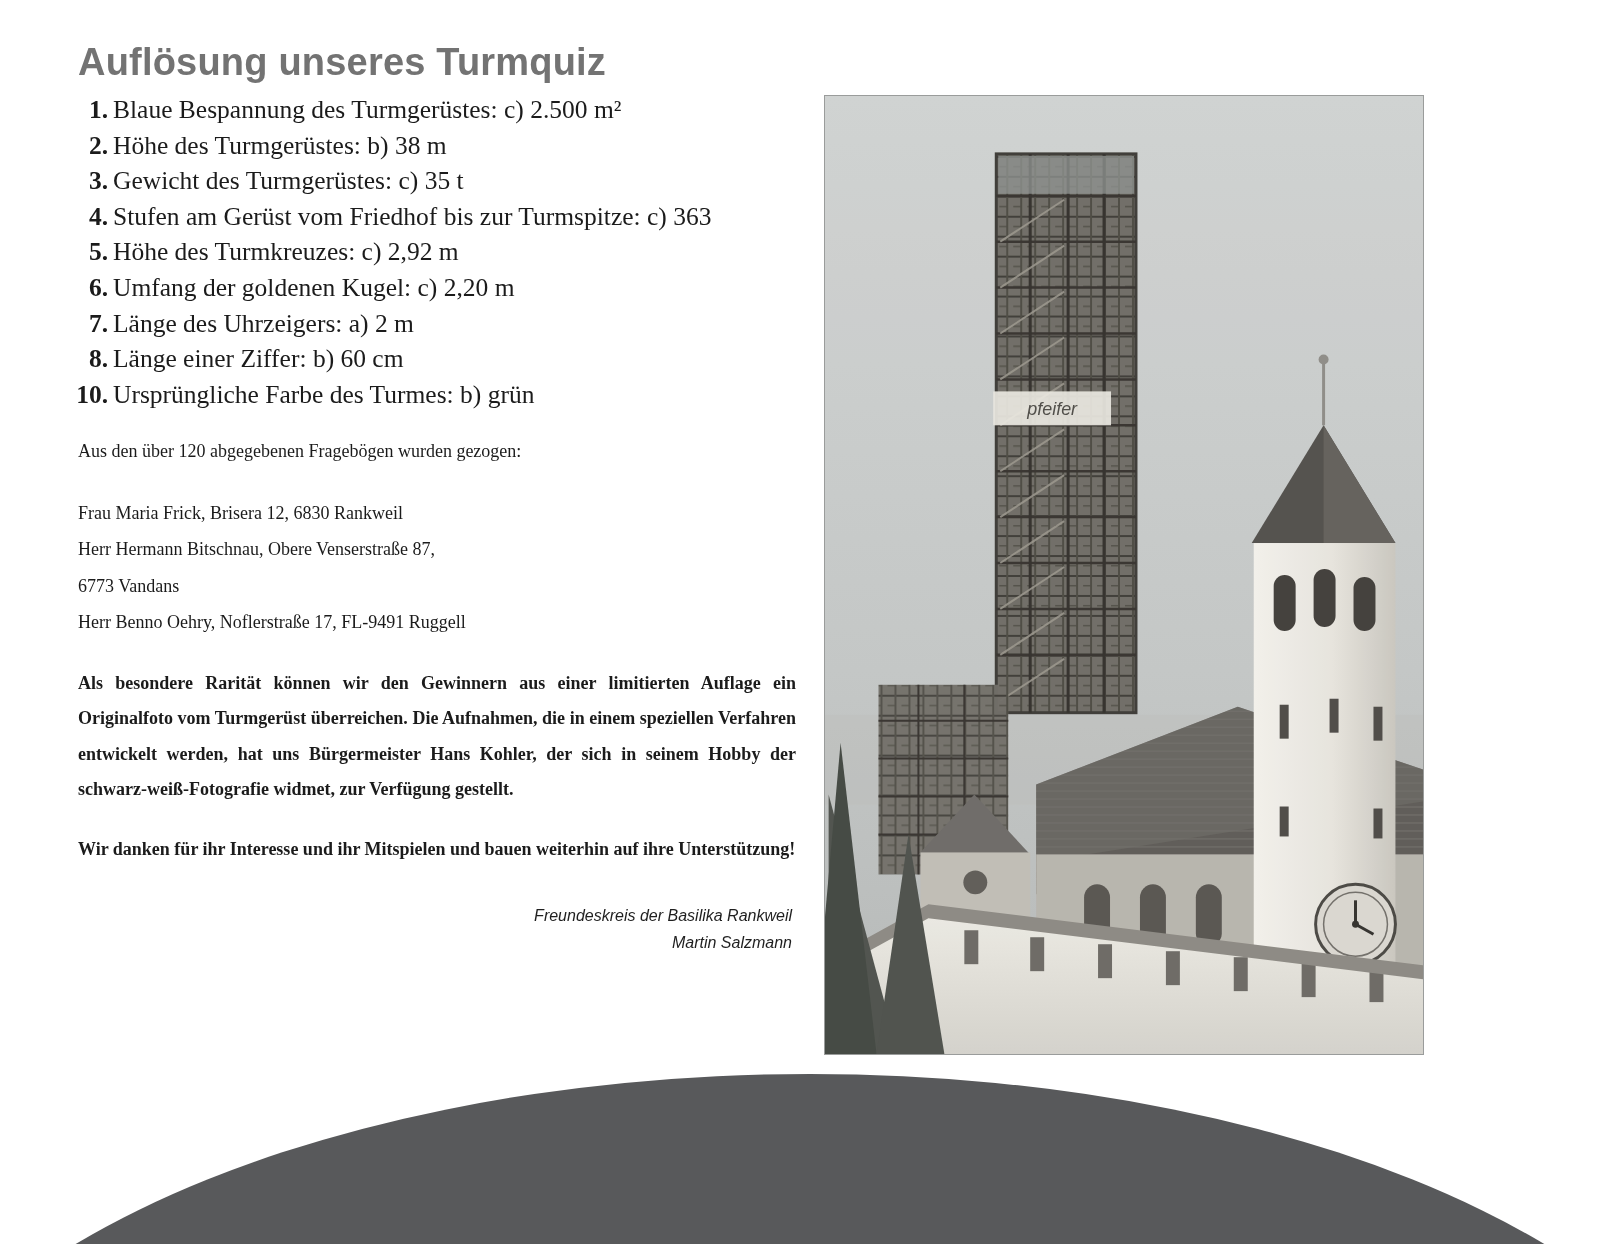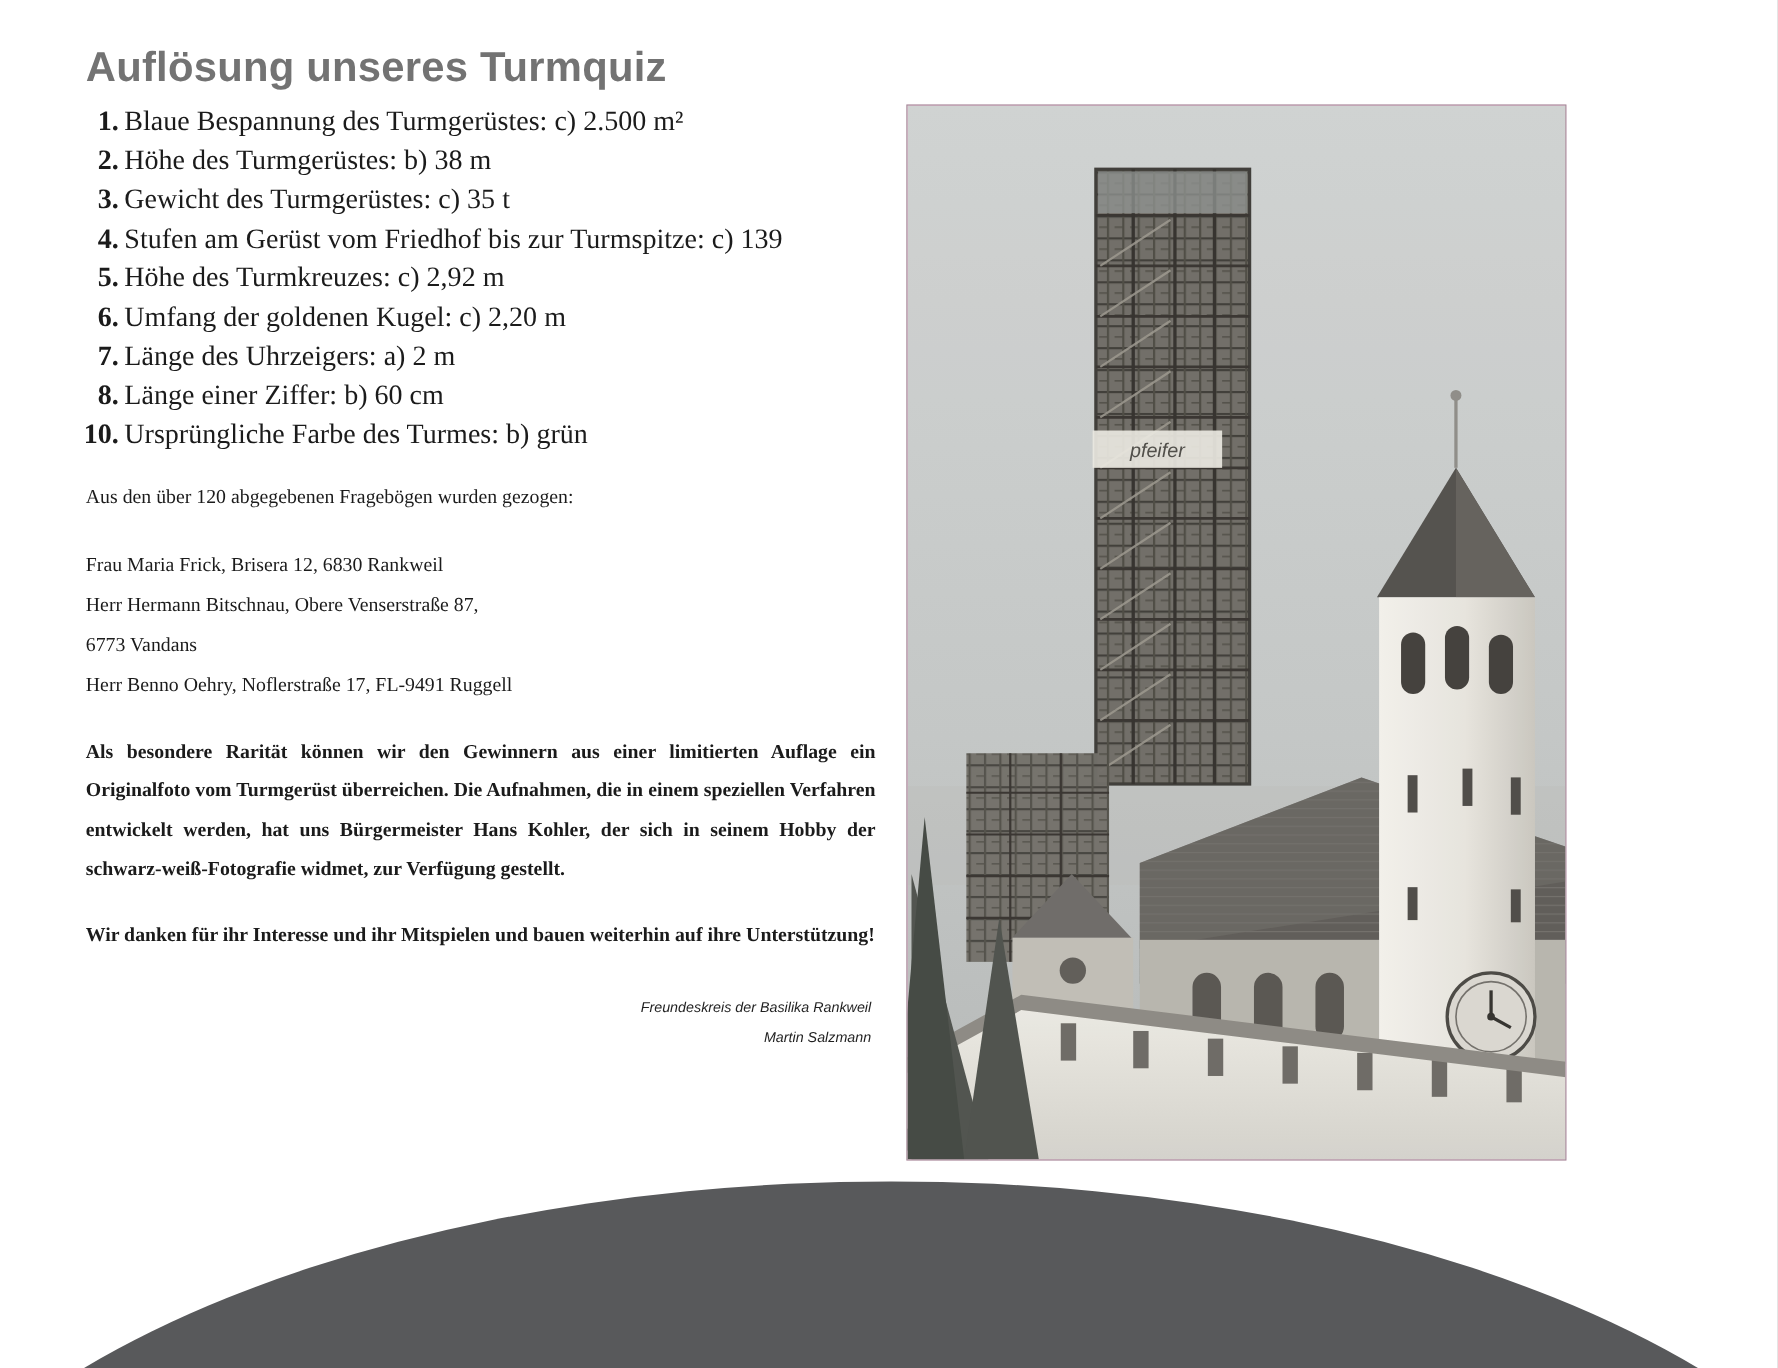--- a/index.html
+++ b/index.html
@@ -77,34 +77,34 @@
     width: 718px;
     font-weight: bold;
   }
 
   .signature {
     margin-top: 34px;
     text-align: right;
     width: 718px;
     font-family: "Liberation Sans", sans-serif;
     font-style: italic;
-    font-size: 13px;
+    font-size: 16px;
     line-height: 27px;
     color: #1f1f1f;
   }
 
   
   .photo {
     position: absolute;
     left: 824px;
     top: 95px;
     width: 600px;
     height: 960px;
     overflow: hidden;
-    background: #f9a8d4;
+    background: #14b8a6;
     border: 1px solid #9a9c9b;
     box-sizing: border-box;
   }
   .photo svg { display: block; width: 100%; height: 100%; }
 
   
   .arc-wrap {
     position: absolute;
     left: 0;
     bottom: 0;
@@ -128,21 +128,21 @@
 <div class="page">
 
   <h1 class="headline">Auflösung unseres Turmquiz</h1>
 
   <div class="text-col">
 
     <ol class="answers">
       <li><span class="num">1.</span><span>Blaue Bespannung des Turmgerüstes: c) 2.500 m²</span></li>
       <li><span class="num">2.</span><span>Höhe des Turmgerüstes: b) 38 m</span></li>
       <li><span class="num">3.</span><span>Gewicht des Turmgerüstes: c) 35 t</span></li>
-      <li><span class="num">4.</span><span>Stufen am Gerüst vom Friedhof bis zur Turmspitze: c) 139</span></li>
+      <li><span class="num">4.</span><span>Stufen am Gerüst vom Friedhof bis zur Turmspitze: c) 363</span></li>
       <li><span class="num">5.</span><span>Höhe des Turmkreuzes: c) 2,92 m</span></li>
       <li><span class="num">6.</span><span>Umfang der goldenen Kugel: c) 2,20 m</span></li>
       <li><span class="num">7.</span><span>Länge des Uhrzeigers: a) 2 m</span></li>
       <li><span class="num">8.</span><span>Länge einer Ziffer: b) 60 cm</span></li>
       <li><span class="num">10.</span><span>Ursprüngliche Farbe des Turmes: b) grün</span></li>
     </ol>
 
     <p class="para tight">Aus den über 120 abgegebenen Fragebögen wurden gezogen:</p>
 
     <p class="para winners" style="white-space: pre-line;">Frau Maria Frick, Brisera 12, 6830 Rankweil

